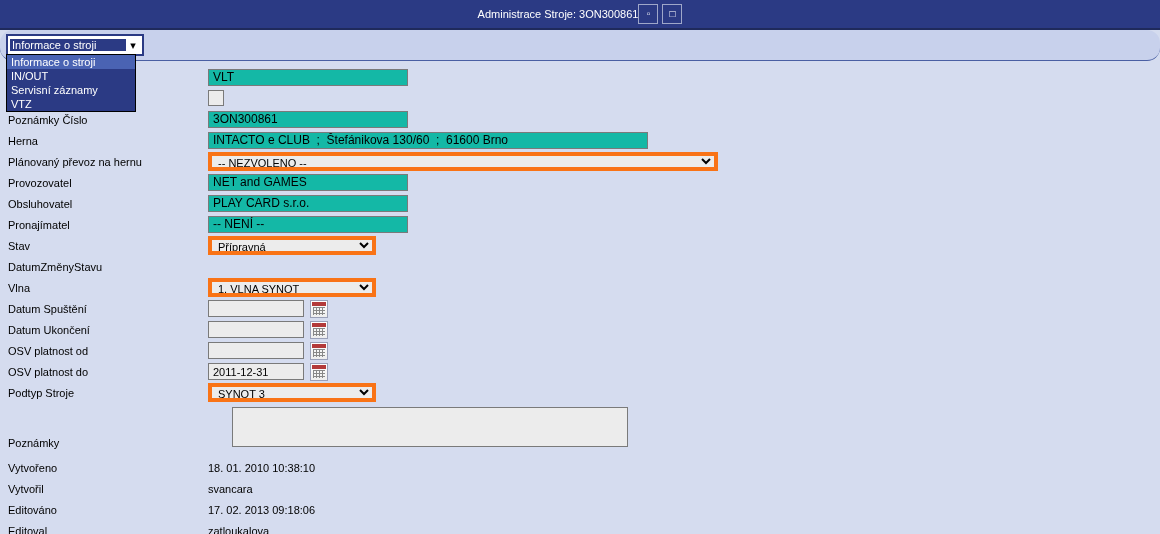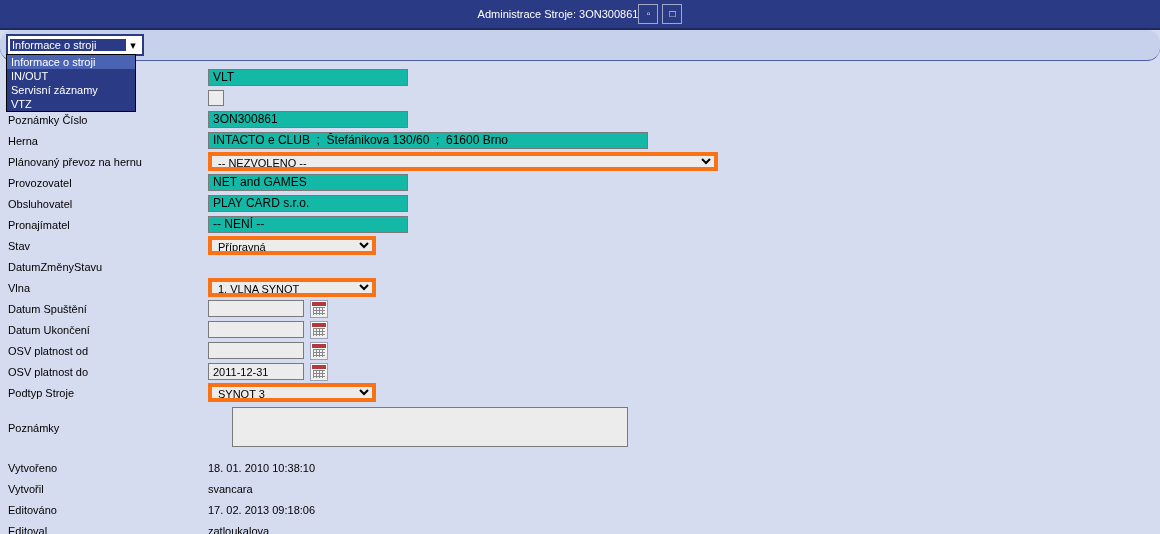--- a/index.html
+++ b/index.html
@@ -298,21 +298,21 @@
       <input class="datein" value="2011-12-31" style="">
       <span class="calicon"></span>
     </div>
   </div>
 
   <div class="row">
     <div class="lab">Podtyp Stroje</div>
     <div class="val"><select class="selectbox sw200"><option>SYNOT 3</option></select></div>
   </div>
 
-  <div class="row" style="align-items:center; padding-top:4px;gap:24px;">
+  <div class="row" style="align-items:flex-end; padding-top:4px;gap:24px;">
     <div class="lab">Poznámky</div>
     <div class="val"><textarea class="notes" style=""></textarea></div>
   </div>
 
   <div class="spacer"></div>
 
   <div class="row">
     <div class="lab">Vytvořeno</div>
     <div class="val static">18. 01. 2010 10:38:10</div>
   </div>

